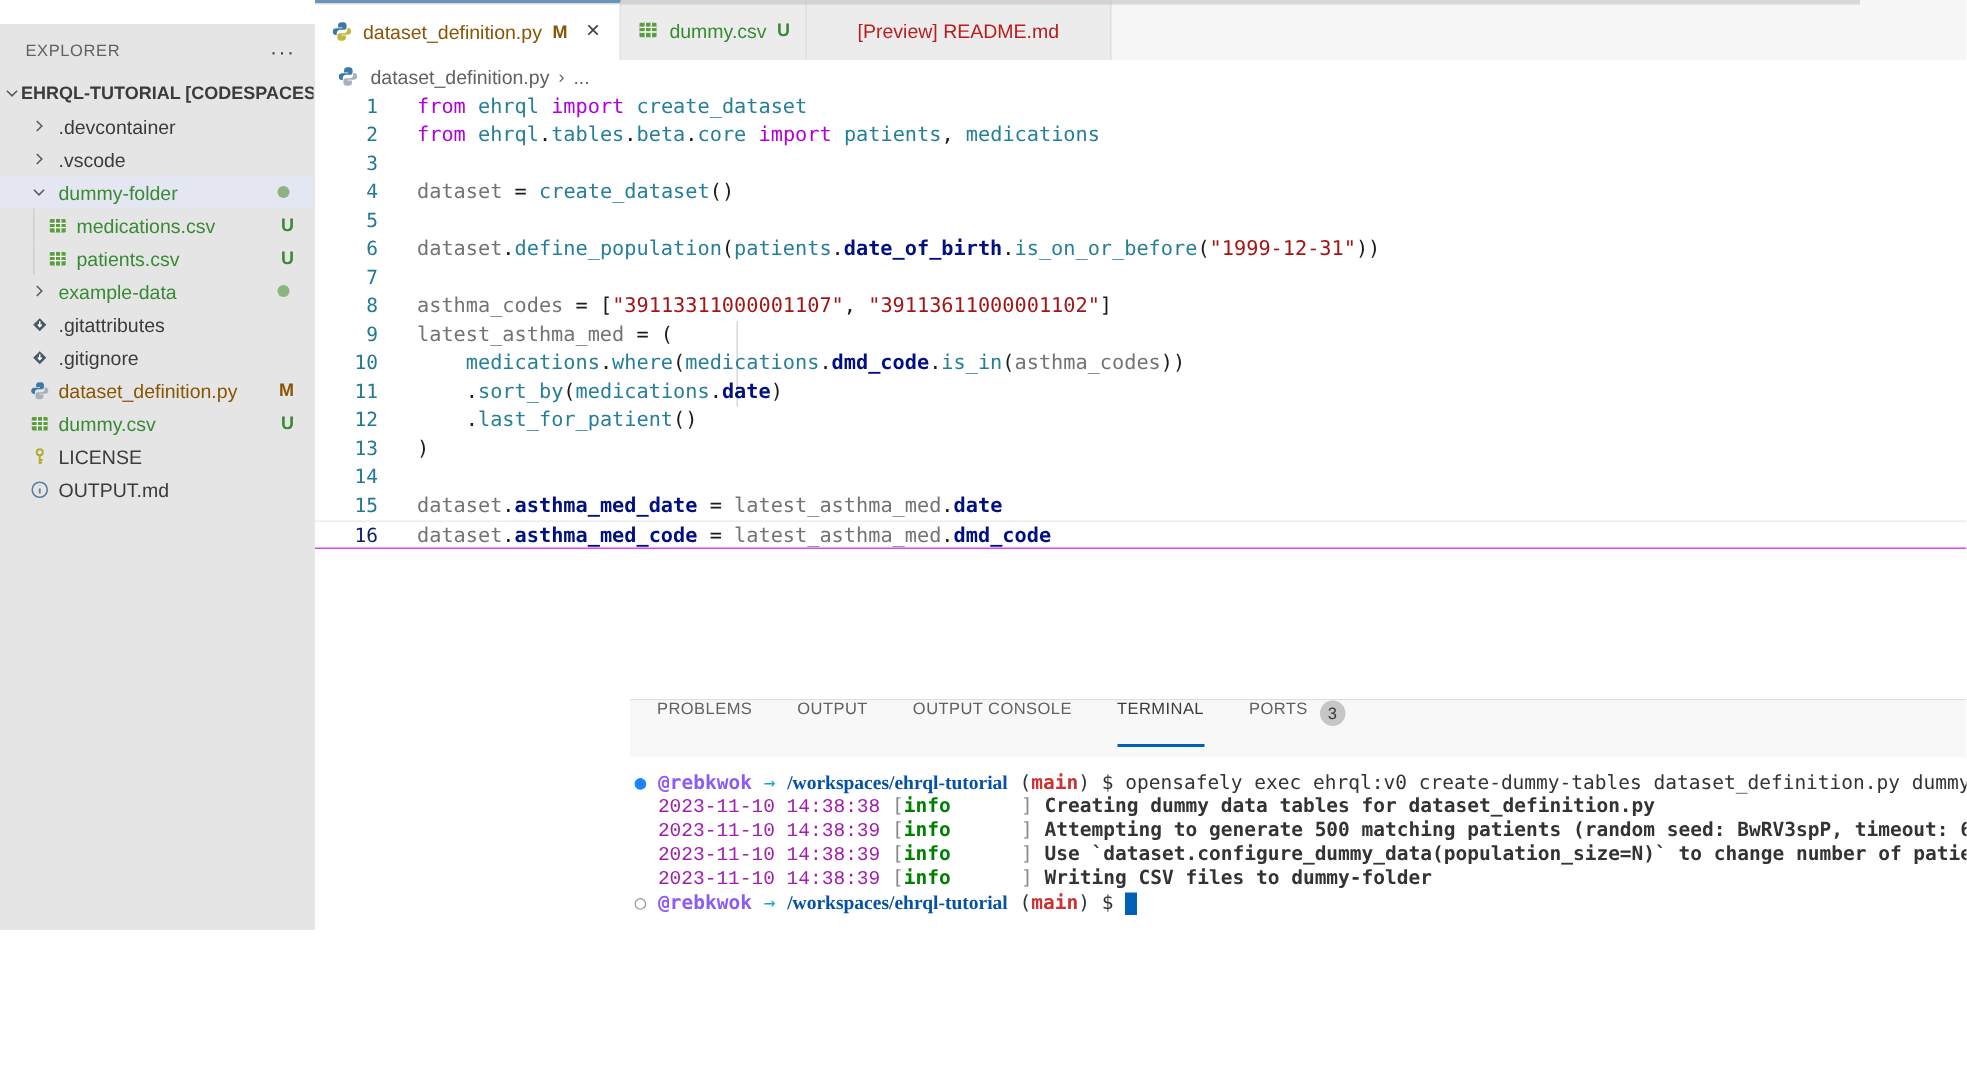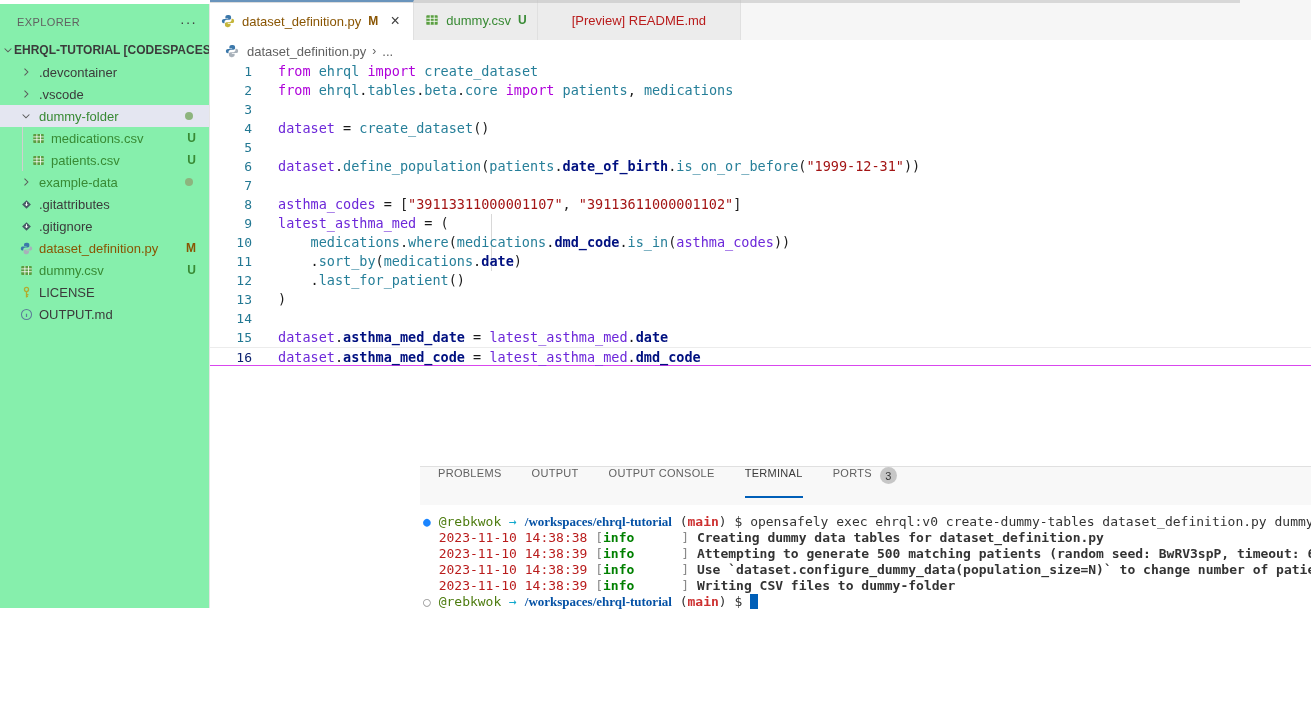--- a/index.html
+++ b/index.html
@@ -1,22 +1,22 @@
 <!DOCTYPE html>
 <html><head>
 <meta charset="utf-8">
 <style>
   * { margin:0; padding:0; box-sizing:border-box; }
   html,body { width:1311px; height:724px; overflow:hidden; background:#fff;
     font-family:"Liberation Sans", sans-serif; }
   .app { position:relative; width:1311px; height:724px; }
 
   
-  .sidebar { position:absolute; left:0; top:4px; width:210px; height:604px;
-    background:#86efac; border-right:1px solid #e5e5e5; }
+  .sidebar { position:absolute; left:0; top:16px; width:210px; height:604px;
+    background:#e5e5e5; border-right:1px solid #e5e5e5; }
   .sb-header { display:flex; align-items:center; justify-content:space-between;
     height:35px; padding:0 12px 0 17px; }
   .sb-title { font-size:11px; color:#616161; letter-spacing:.4px; }
   .sb-actions { color:#424242; font-size:14px; letter-spacing:1px; cursor:pointer; line-height:10px; }
   .sb-root { display:flex; align-items:center; height:22px; padding-left:2px;
     font-size:12px; font-weight:bold; color:#3b3b3b; white-space:nowrap; overflow:hidden; }
   .tree { position:relative; }
   .row { display:flex; align-items:center; height:22px; font-size:13px;
     color:#3b3b3b; white-space:nowrap; cursor:pointer; position:relative; }
   .row.selected { background:#e4e6f1;justify-content:flex-end; }
@@ -54,21 +54,21 @@
   .code-line { display:flex; height:19px; line-height:19px; white-space:pre;
     font-family:"DejaVu Sans Mono", monospace; font-size:13.5px; }
   .code-line .ln { flex:0 0 42px; text-align:right; color:#237893; font-size:13px; }
   .code-line .lcontent { padding-left:26px; position:relative; }
   .code-line.current { border-top:1px solid #ececec; border-bottom:1px solid #d946ef; }
   .code-line.current .ln { color:#0b216f; }
   .indent-guide { position:absolute; left:281px; top:152px; width:1px; height:57px; background:#d8d8d8; }
 
   .tok-kw { color:#af00db; }
   .tok-fn { color:#267f99; }
-  .tok-var { color:#6d28d9; }
+  .tok-var { color:#737373; }
   .tok-prop { color:#001080; font-weight:bold; }
   .tok-str { color:#a31515; }
   .tok-pun { color:#1b1b1b; }
   .tok-txt { color:#1b1b1b; }
 
   
   .panel { position:absolute; left:210px; right:0; top:466px; bottom:0;
     background:#fff; border-top:1px solid #e0e0e0; }
   .panel-header { display:flex; align-items:center; height:38px; background:#f8f8f8; padding-left:18px; }
   .ptab { font-size:11px; letter-spacing:.3px; color:#616161; margin-right:30px;
@@ -76,26 +76,26 @@
   .ptab.active { color:#3b3b3b; }
   .ptab.active::after { content:""; position:absolute; left:0; right:0; bottom:7px; height:2px; background:#005fb8; }
   .ptab .pbadge { margin-left:8px; width:17px; height:17px; border-radius:50%; background:#c6c6c6;
     color:#383838; font-size:11px; display:flex; align-items:center; justify-content:center; }
 
   .terminal { padding:9px 0 0 3px; font-family:"DejaVu Sans Mono", monospace;
     font-size:13px; line-height:16px; cursor:text; }
   .term-line { white-space:pre; height:16px; }
   .tok-dotf { color:#1a85ff; }
   .tok-dote { color:#9a9a9a; }
-  .tok-user { color:#4d7c0f; font-weight:normal; }
+  .tok-user { color:#8b5cf6; font-weight:bold; }
   .tok-arrow { color:#11a8cd; }
   .tok-path { color:#0451a5; font-weight:bold;font-family:Liberation Serif, serif; }
   .tok-branch { color:#cd3131; font-weight:bold; }
   .tok-cmd { color:#333333; }
-  .tok-time { color:#b91c1c; }
+  .tok-time { color:#a21caf;font-family:Liberation Mono, monospace; }
   .tok-brk { color:#8a8a8a; }
   .tok-lvl { color:#008000; font-weight:bold; }
   .tok-msg { color:#333333; font-weight:bold; }
   .tok-cursor { background:#005fb8; color:#005fb8; }
 </style>
 </head>
 <body>
 
 <div class="app">
 

